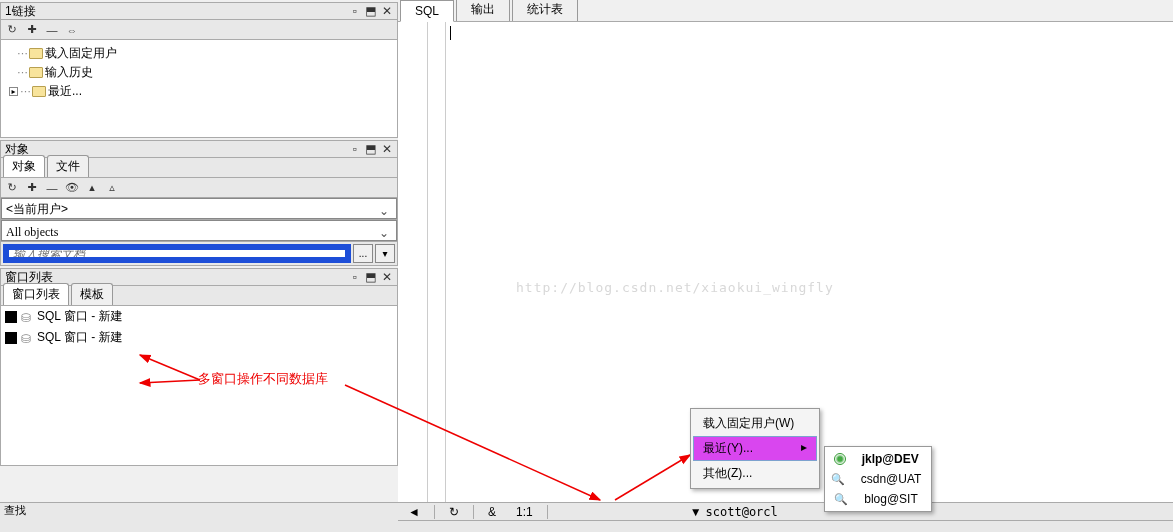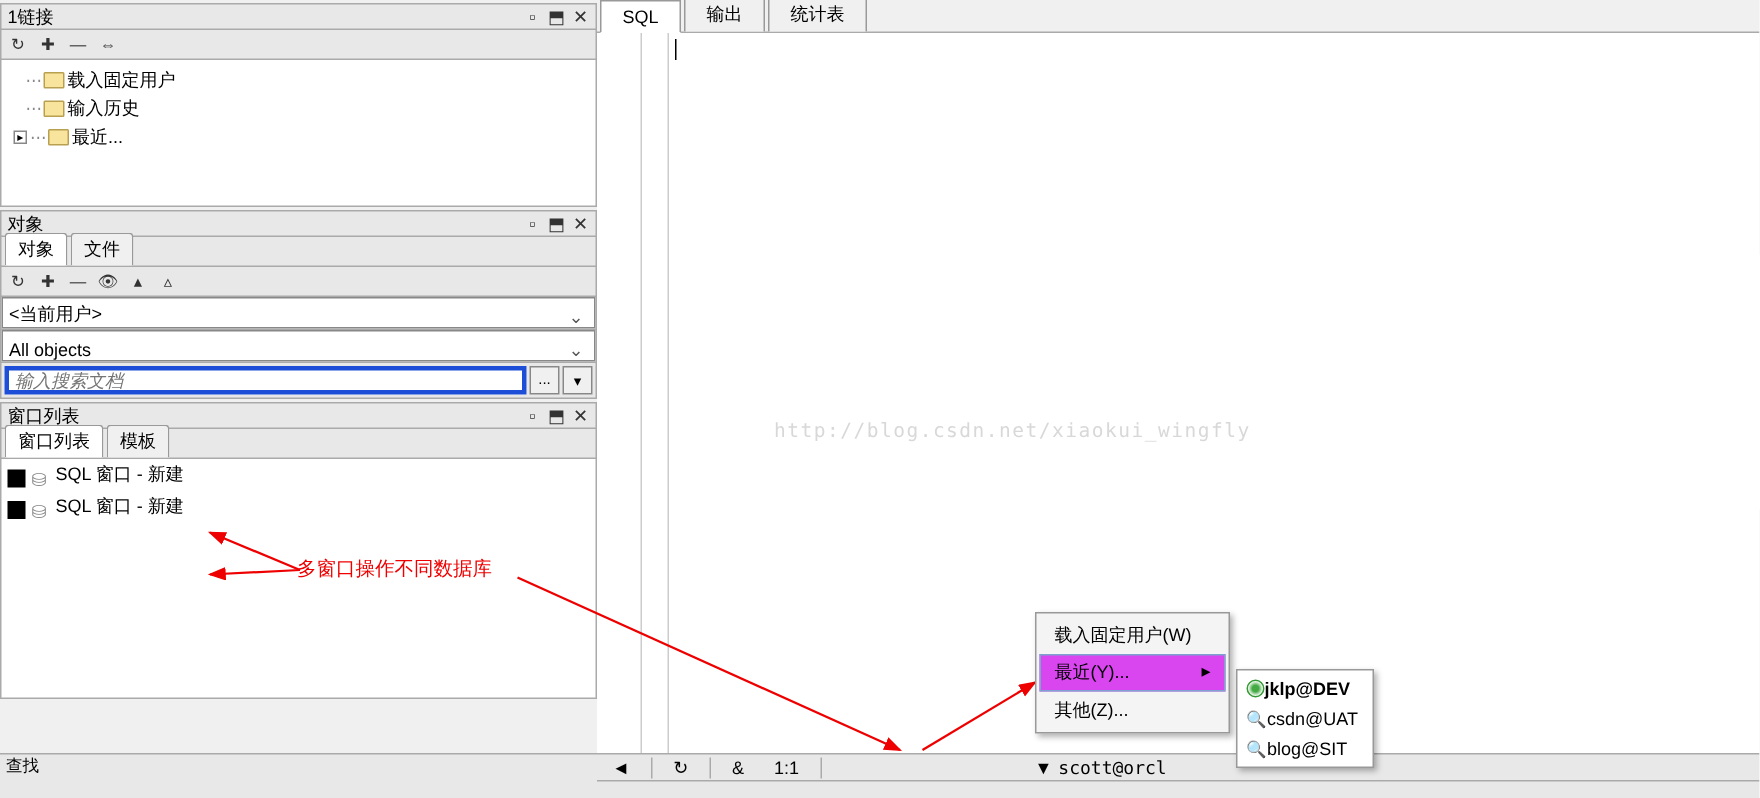--- a/index.html
+++ b/index.html
@@ -25,25 +25,25 @@
     
     .tabs-row { height: 20px; background: #e8e8e8; border: 1px solid #aaa; border-top: none; display: flex; align-items: flex-end; padding-left: 2px; }
     .tab { padding: 2px 8px; border: 1px solid #999; border-bottom: none; background: #f0f0f0; font-size: 12px; cursor: pointer; border-radius: 3px 3px 0 0; margin-right: 2px; }
     .tab.active { background: #fff; }
     
     .dropdown-row { height: 22px; border: 1px solid #aaa; border-top: none; display: flex; }
     .dropdown { flex: 1; background: #fff; border: 1px solid #888; display: flex; align-items: flex-end; padding: 0 4px; justify-content: space-between; }
     .dropdown-arrow { width: 16px; text-align: center; color: #555; }
     
     .search-row { height: 24px; border: 1px solid #aaa; border-top: none; display: flex; padding: 2px; gap: 2px; background: #e8e8e8; }
-    .search-input { flex: 1; border: 3px solid #1d4ed8; padding: 0 4px; font-style: italic; color: #14532d; background: #fff; }
+    .search-input { flex: 1; border: 6px solid #1d4ed8; padding: 0 4px; font-style: italic; color: #14532d; background: #fff; }
     .search-btn { width: 20px; border: 1px solid #888; background: #f0f0f0; display: flex; align-items: center; justify-content: center; cursor: pointer; font-size: 10px; }
     
     .list-area { background: #fff; border: 1px solid #aaa; border-top: none; min-height: 40px; }
-    .list-item { display: flex; align-items: flex-end; gap: 4px; padding: 2px 4px; font-size: 12px; }
+    .list-item { display: flex; align-items: center; gap: 4px; padding: 2px 4px; font-size: 12px; }
     .item-icon { width: 12px; height: 12px; display: inline-block; }
     .black-square { background: #000; }
     .db-icon::before { content: "⛁"; color: #888; font-size: 12px; }
     
     .right-panel { position: absolute; left: 398px; top: 0; right: 0; height: 532px; background: #fff; text-align: center; }
     
     .editor-tabs { height: 22px; background: #f0f0f0; border-bottom: 1px solid #aaa; display: flex; align-items: flex-end; padding-left: 2px; gap: 2px; }
     .editor-tab { padding: 3px 14px; border: 1px solid #999; border-bottom: none; background: #f0f0f0; font-size: 12px; cursor: pointer; }
     .editor-tab.active { background: #fff; border-bottom: 1px solid #fff; margin-bottom: -1px; }
     
@@ -58,21 +58,21 @@
     .status-item { display: flex; align-items: center; gap: 2px; padding: 0 6px; }
     .status-sep { width: 1px; height: 14px; background: #aaa; }
     .status-dropdown { display: flex; align-items: center; gap: 4px; }
     .bottom-strip { position: absolute; bottom: 0; left: 0; right: 0; height: 12px; background: #e8e8e8; border-top: 1px solid #aaa; padding: 0 4px; font-size: 11px; display:flex; align-items:center; }
     
     .context-menu { position: absolute; background: #f4f4f4; border: 1px solid #999; box-shadow: 2px 2px 4px rgba(0,0,0,0.3); min-width: 130px; padding: 2px; z-index: 100; }
     .menu-item { padding: 4px 10px; font-size: 12px; cursor: pointer; display: flex; justify-content: space-between; }
     .menu-item:hover, .menu-item.highlight { background: #d946ef; border: 1px solid #7da2ce; padding: 3px 9px; }
     
     .submenu { position: absolute; background: #fff; border: 1px solid #999; box-shadow: 2px 2px 4px rgba(0,0,0,0.3); min-width: 90px; padding: 2px; z-index: 101; }
-    .submenu-item { padding: 3px 8px 3px 4px; font-size: 12px; cursor: pointer; display: flex; align-items: center; gap: 0; }
+    .submenu-item { padding: 3px 8px 3px 4px; font-size: 12px; cursor: pointer; display: flex; align-items: center; gap: 16px; justify-content: center; }
     .submenu-item.bold { font-weight: bold; }
     .throbber { width: 12px; height: 12px; border-radius: 50%; background: radial-gradient(circle, #4a4 30%, #fff 70%); border: 1px solid #393; }
     .mag { font-size: 11px; color: #888; }
     
     .annotation-text { position: absolute; color: #e00; font-size: 13px; z-index: 50; }
     .arrow-svg { position: absolute; z-index: 49; pointer-events: none; }
   </style>
 </head>
 <body>
 
@@ -135,21 +135,21 @@
       <span class="toolbar-icon">▵</span>
     </div>
     <div class="dropdown-row">
       <div class="dropdown">
         <span>&lt;当前用户&gt;</span>
         <span class="dropdown-arrow">⌄</span>
       </div>
     </div>
     <div class="dropdown-row">
       <div class="dropdown">
-        <span style="font-family:Liberation Sans, sans-serif;">All objects</span>
+        <span style="font-family:Liberation Serif, serif;">All objects</span>
         <span class="dropdown-arrow">⌄</span>
       </div>
     </div>
     <div class="search-row">
       <input class="search-input" placeholder="输入搜索文档" style="">
       <div class="search-btn">...</div>
       <div class="search-btn">▾</div>
     </div>
   </div>
 

